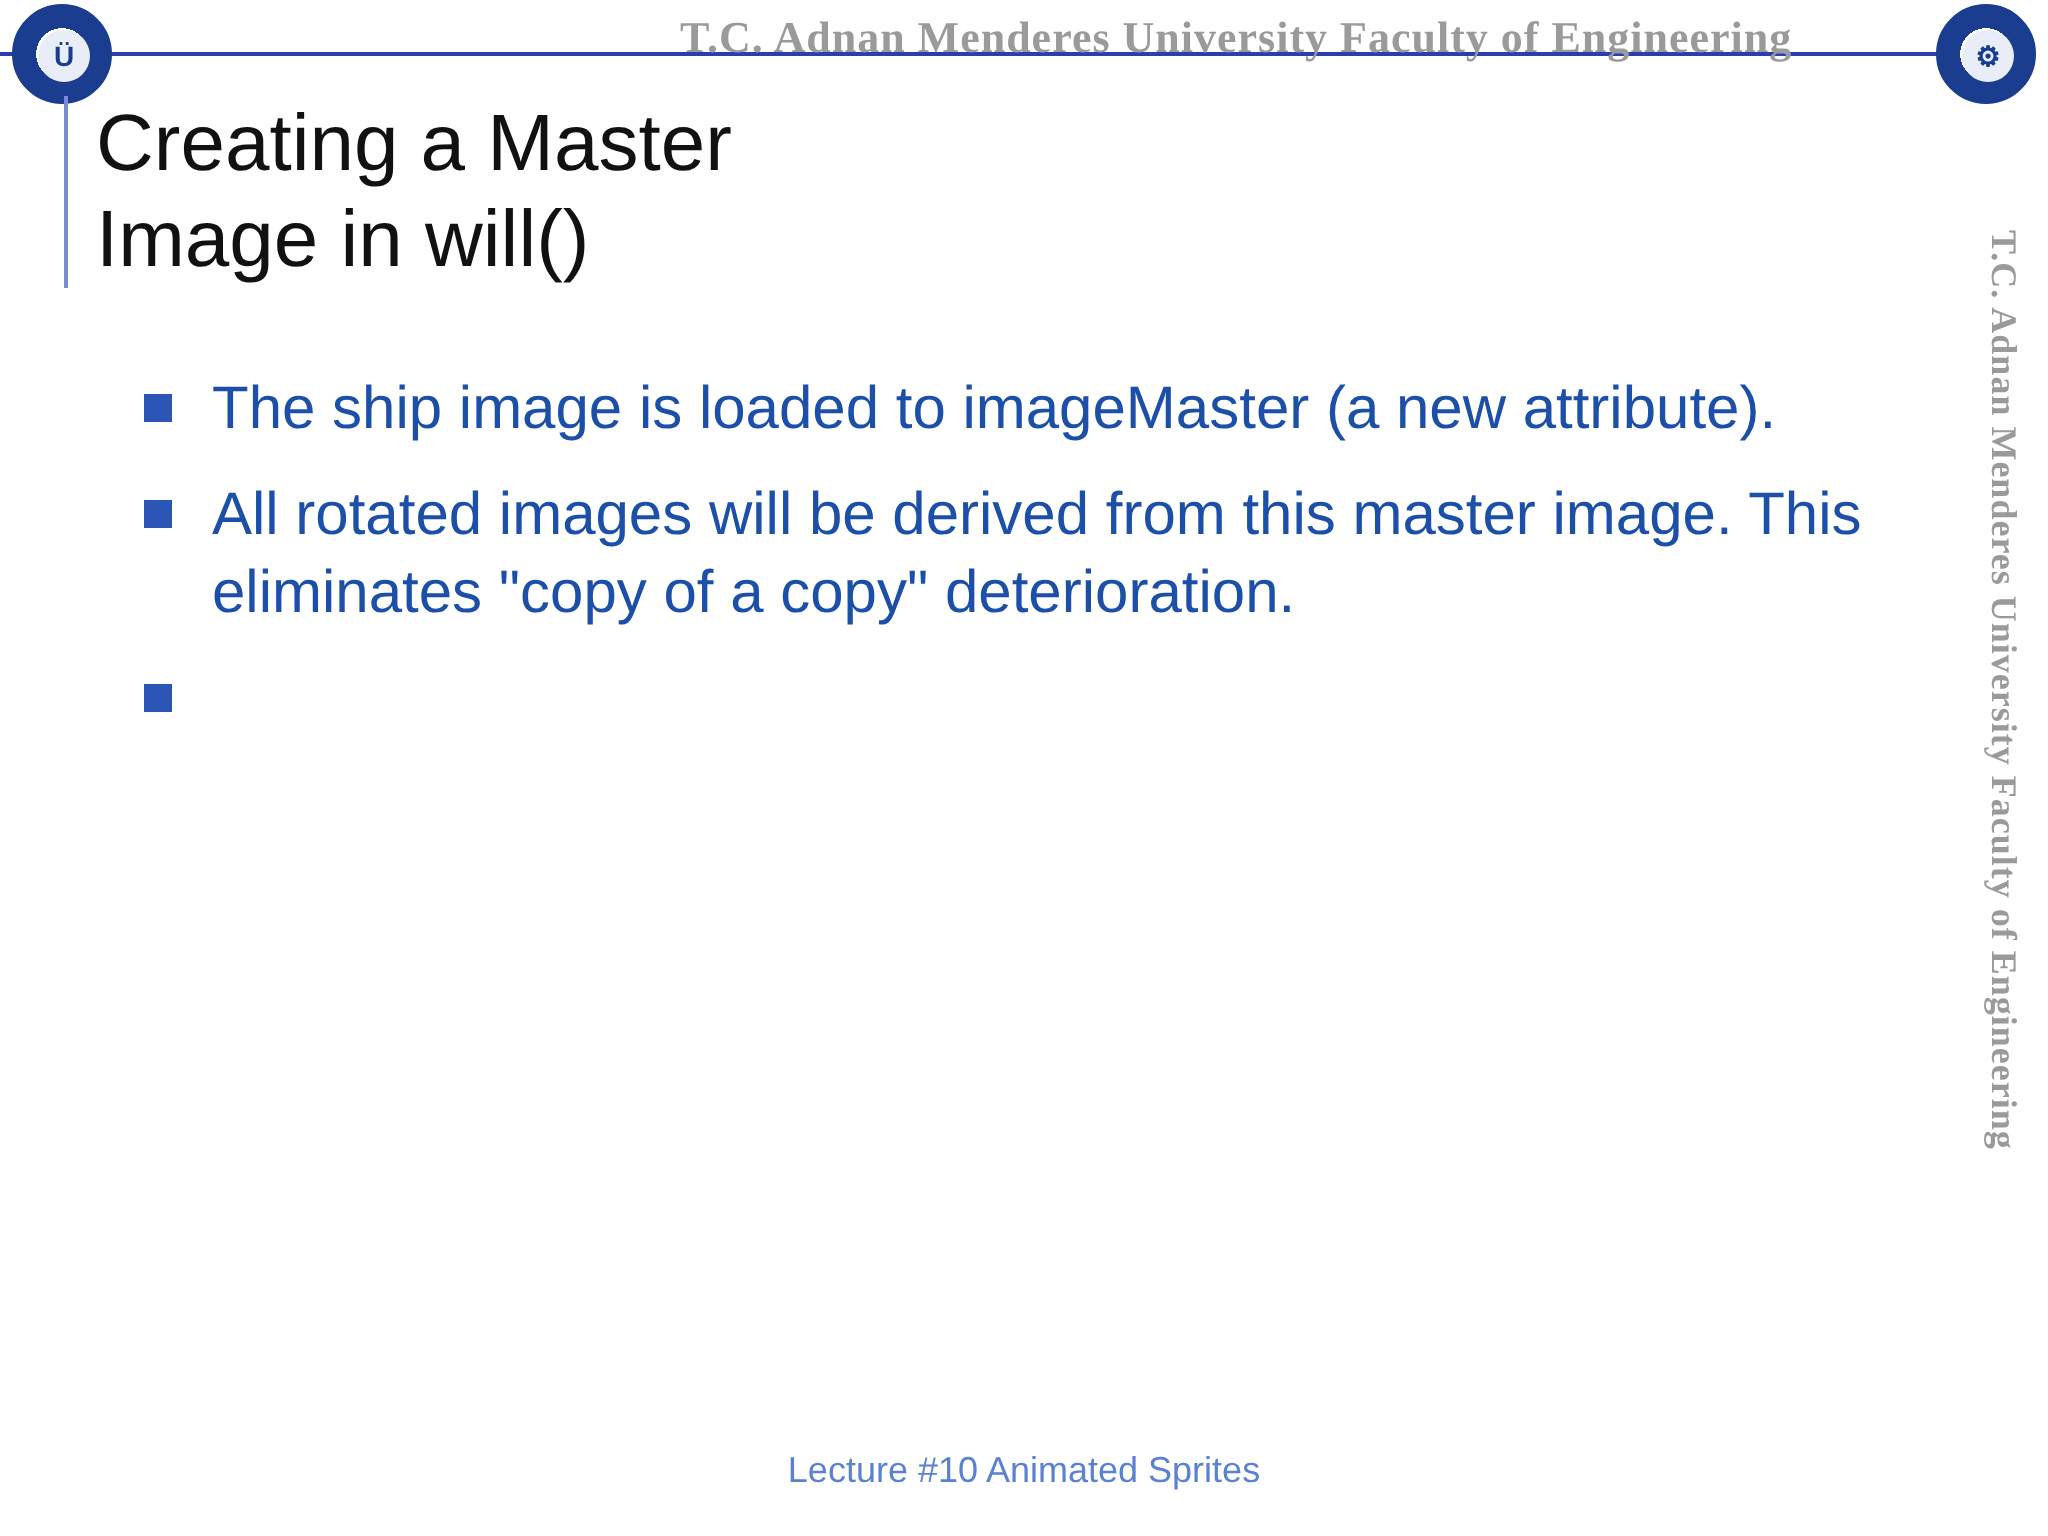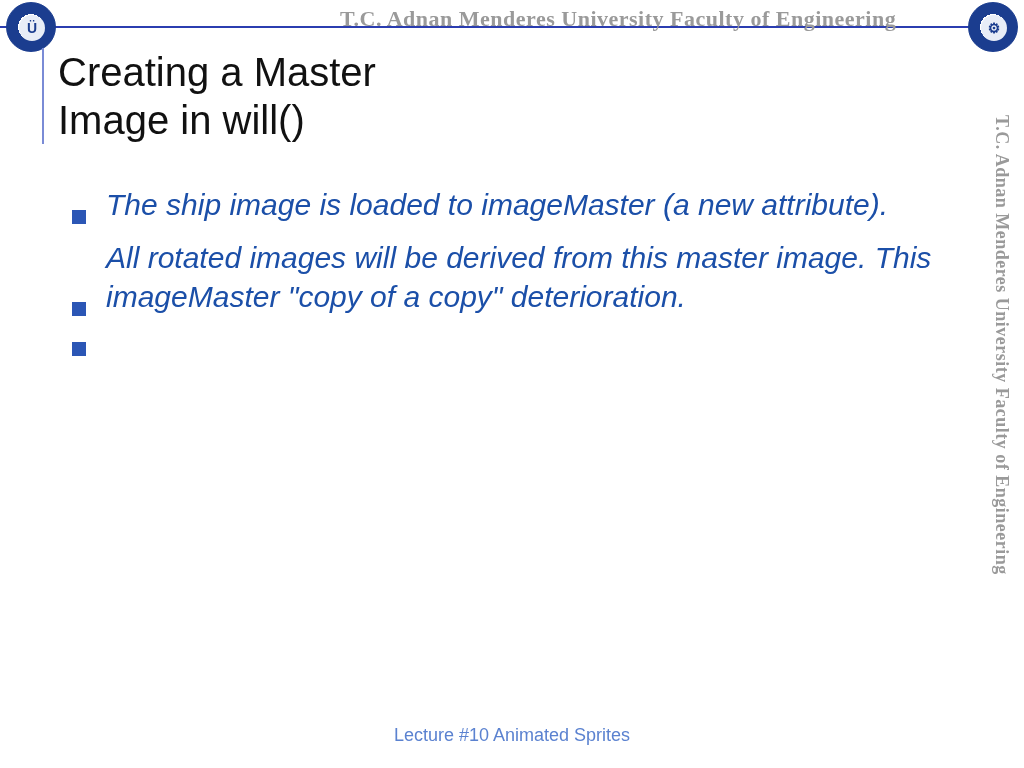--- a/index.html
+++ b/index.html
@@ -74,41 +74,40 @@
     display: flex;
     align-items: center;
     justify-content: center;
     font-size: 14px;
     font-weight: bold;
     color: #1b3d8f;
   }
   .title-bar {
     position: absolute;
     top: 48px;
-    left: 42px;
+    left: 32px;
     border-left: 2px solid #7a8bd6;
     padding-left: 14px;
   }
   .title {
     font-size: 40px;
     color: #111111;
     line-height: 1.2;
     font-weight: 400;
   }
   .bullets {
     position: absolute;
     top: 185px;
     left: 72px;
     width: 860px;
   }
   .bullet {
     display: flex;
-    align-items: flex-end;
+    align-items: flex-start;
     margin-bottom: 14px;
-    font-style: italic;
   }
   .bullet-marker {
     flex: 0 0 auto;
     width: 14px;
     height: 14px;
     background: #2b56b5;
     margin-top: 12px;
     margin-right: 20px;
   }
   .bullet-text {
@@ -152,20 +151,20 @@
   <div class="title">Image in will()</div>
 </div>
 
 <div class="bullets">
   <div class="bullet">
     <div class="bullet-marker"></div>
     <div class="bullet-text">The ship image is loaded to imageMaster (a new attribute).</div>
   </div>
   <div class="bullet">
     <div class="bullet-marker"></div>
-    <div class="bullet-text">All rotated images will be derived from this master image. This imageMaster "copy of a copy" deterioration.</div>
+    <div class="bullet-text">All rotated images will be derived from this master image. This eliminates "copy of a copy" deterioration.</div>
   </div>
   <div class="bullet">
     <div class="bullet-marker"></div>
   </div>
 </div>
 
 <div class="footer">Lecture #10 Animated Sprites</div>
 
 </body></html>

